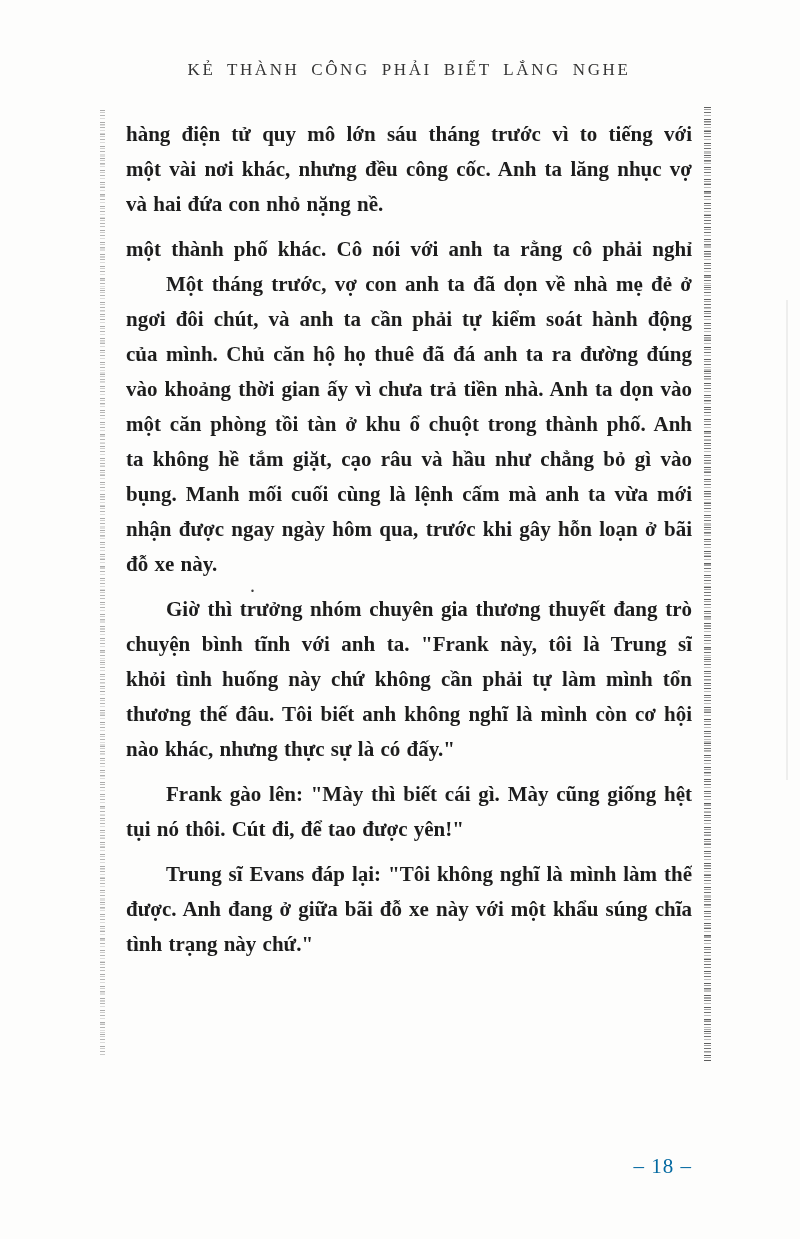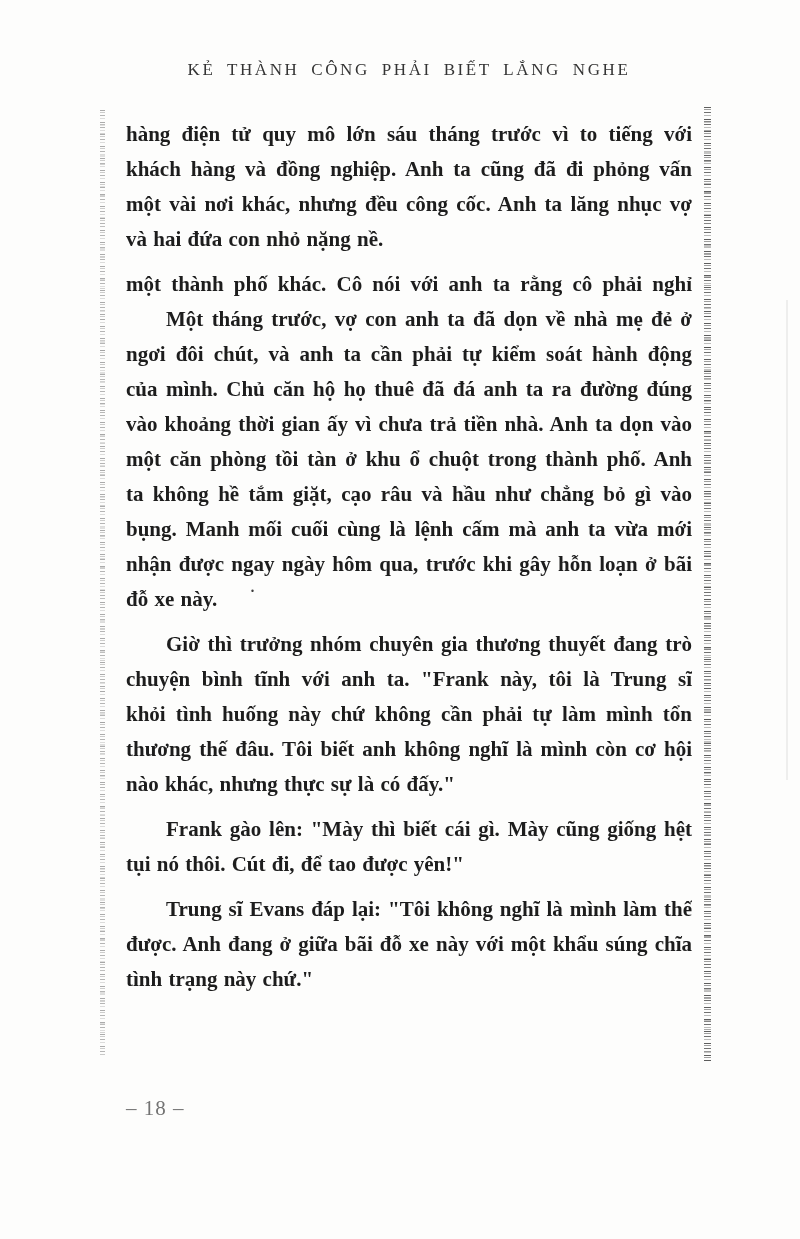--- a/index.html
+++ b/index.html
@@ -53,24 +53,24 @@
     white-space: normal;
     overflow: hidden;
     height: 35px;
   }
   .line.last { text-align-last: left; }
   .line.indent { text-indent: 40px; }
   .page-number {
     position: absolute;
     left: 126px;
     width: 566px;
-    top: 1096px;
-    text-align: left;
+    top: 1154px;
+    text-align: right;
     font-size: 21px;
-    color: #737373;
+    color: #0369a1;
     letter-spacing: 1px;
   }
   .stray-ink-dot {
     position: absolute;
     left: 250px;
     top: 574px;
     font-size: 20px;
     color: #3c3c3c;
   }
   
@@ -114,21 +114,20 @@
 
   <div class="noise-strip left"></div>
 
   <div class="noise-strip right"></div>
 
   <div class="page-edge-shadow"></div>
 
   <div class="text-block">
       <div class="paragraph">
         <div class="line">hàng điện tử quy mô lớn sáu tháng trước vì to tiếng với</div>
-        <div class="line">khách hàng và đồng nghiệp. Anh ta cũng đã đi phỏng vấn</div>
         <div class="line">một vài nơi khác, nhưng đều công cốc. Anh ta lăng nhục vợ</div>
         <div class="line last">và hai đứa con nhỏ nặng nề.</div>
       </div>
       <div class="paragraph">
         <div class="line">một thành phố khác. Cô nói với anh ta rằng cô phải nghỉ</div>
         <div class="line indent">Một tháng trước, vợ con anh ta đã dọn về nhà mẹ đẻ ở</div>
         <div class="line">ngơi đôi chút, và anh ta cần phải tự kiểm soát hành động</div>
         <div class="line">của mình. Chủ căn hộ họ thuê đã đá anh ta ra đường đúng</div>
         <div class="line">vào khoảng thời gian ấy vì chưa trả tiền nhà. Anh ta dọn vào</div>
         <div class="line">một căn phòng tồi tàn ở khu ổ chuột trong thành phố. Anh</div>

